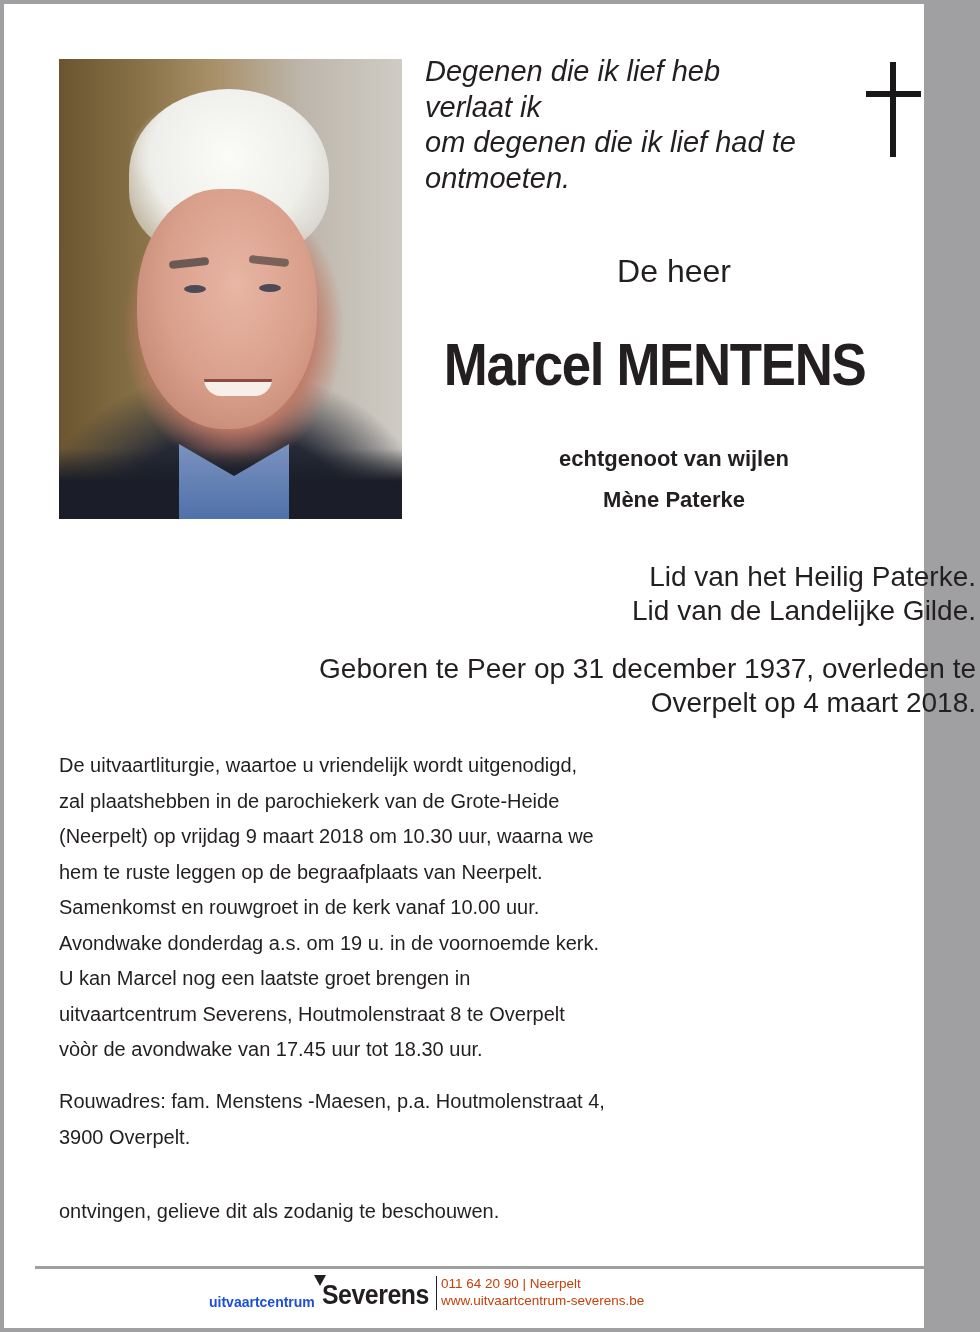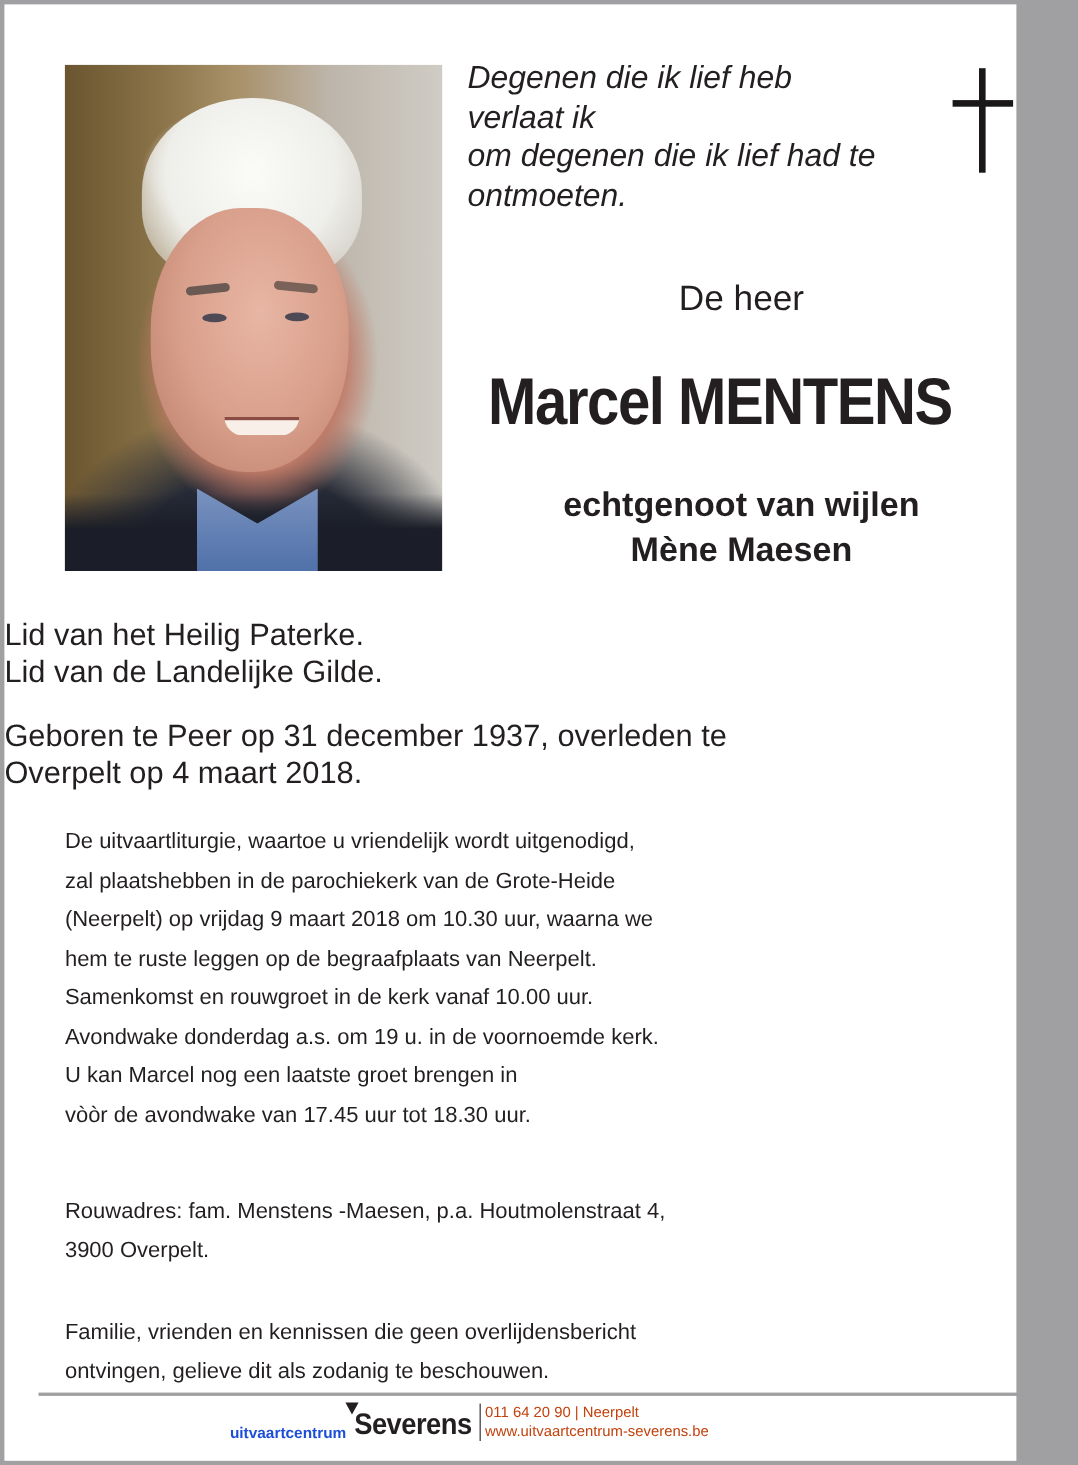--- a/index.html
+++ b/index.html
@@ -29,23 +29,23 @@
   .photo .jacket { position:absolute; left: 0; top: 390px; width: 343px; height: 80px; background: linear-gradient(180deg, rgba(27,30,40,0), #1b1e28 40%); }
 
   
   .cross-v { left: 886px; top: 58px; width: 6px; height: 95px; background: #1a1718; }
   .cross-h { left: 862px; top: 87px; width: 55px; height: 6px; background: #1a1718; }
 
   .poem { left: 421px; top: 50px; width: 430px; font-size: 29px; line-height: 35.5px; font-style: italic; }
   .poem div { white-space: nowrap; }
   .title-prefix { left: 420px; top: 247px; width: 500px; text-align: center; font-size: 32px; line-height: 40px; }
   .name { left: 420px; top: 324px; width: 524px; text-align: center; font-size: 60px; line-height: 74px; font-weight: bold; letter-spacing: -1.5px; transform: scaleX(0.88); transform-origin: left center; white-space: nowrap; }
-  .spouse { left: 420px; top: 434px; width: 500px; text-align: center; font-size: 31px; line-height: 41px; font-weight: bold; }
+  .spouse { left: 420px; top: 434px; width: 500px; text-align: center; font-size: 22px; line-height: 41px; font-weight: bold; }
 
-  .center { left: 0; width: 972px; text-align: left; font-size: 28px; line-height: 34px; transform-origin: center; }
+  .center { left: 0; width: 972px; text-align: right; font-size: 28px; line-height: 34px; transform-origin: center; }
   .memberships { top: 556px; }
   .birth { top: 648px; }
   .block { left: 55px; width: 900px; font-size: 20px; line-height: 35.5px; white-space: nowrap; }
   .funeral { top: 744px; }
   .address { top: 1080px; }
   .family { top: 1190px; }
 
   .footer-rule { left: 31px; top: 1262px; width: 910px; height: 3px; background: #a0a0a2; }
   .f-uc { left: 205px; top: 1290px; font-family: "Liberation Sans", sans-serif; font-weight: bold; font-size: 14px; color: #1d4ed8; white-space: nowrap; }
   .f-tri { left: 310px; top: 1271px; width: 0; height: 0; border-left: 6px solid transparent; border-right: 6px solid transparent; border-top: 11px solid #231f20; }
@@ -79,51 +79,51 @@
 
   <div>
     <div class="abs cross-v"></div>
     <div class="abs cross-h"></div>
   </div>
 
   <div class="abs txt title-prefix">De heer</div>
   <div class="abs txt name">Marcel MENTENS</div>
   <div class="abs txt spouse">
     <div>echtgenoot van wijlen</div>
-    <div>Mène Maesen</div>
+    <div>Mène Paterke</div>
   </div>
 
   <div class="abs txt center memberships">
     <div>Lid van het Heilig Paterke.</div>
     <div>Lid van de Landelijke Gilde.</div>
   </div>
 
   <div class="abs txt center birth">
     <div>Geboren te Peer op 31 december 1937, overleden te</div>
     <div>Overpelt op 4 maart 2018.</div>
   </div>
 
   <div class="abs txt block funeral">
     <div>De uitvaartliturgie, waartoe u vriendelijk wordt uitgenodigd,</div>
     <div>zal plaatshebben in de parochiekerk van de Grote-Heide</div>
     <div>(Neerpelt) op vrijdag 9 maart 2018 om 10.30 uur, waarna we</div>
     <div>hem te ruste leggen op de begraafplaats van Neerpelt.</div>
     <div>Samenkomst en rouwgroet in de kerk vanaf 10.00 uur.</div>
     <div>Avondwake donderdag a.s. om 19 u. in de voornoemde kerk.</div>
     <div>U kan Marcel nog een laatste groet brengen in</div>
+    <div>uitvaartcentrum Severens, Houtmolenstraat 8 te Overpelt</div>
     <div>vòòr de avondwake van 17.45 uur tot 18.30 uur.</div>
   </div>
 
   <div class="abs txt block address">
     <div>Rouwadres: fam. Menstens -Maesen, p.a. Houtmolenstraat 4,</div>
     <div>3900 Overpelt.</div>
   </div>
 
   <div class="abs txt block family">
-    <div>Familie, vrienden en kennissen die geen overlijdensbericht</div>
     <div>ontvingen, gelieve dit als zodanig te beschouwen.</div>
   </div>
 
   <div class="abs footer-rule"></div>
 
   <div class="abs f-uc">uitvaartcentrum</div>
   <div class="abs f-tri"></div>
   <div class="abs f-sev">Severens</div>
   <div class="abs f-sep"></div>
   <div class="abs f-info">

